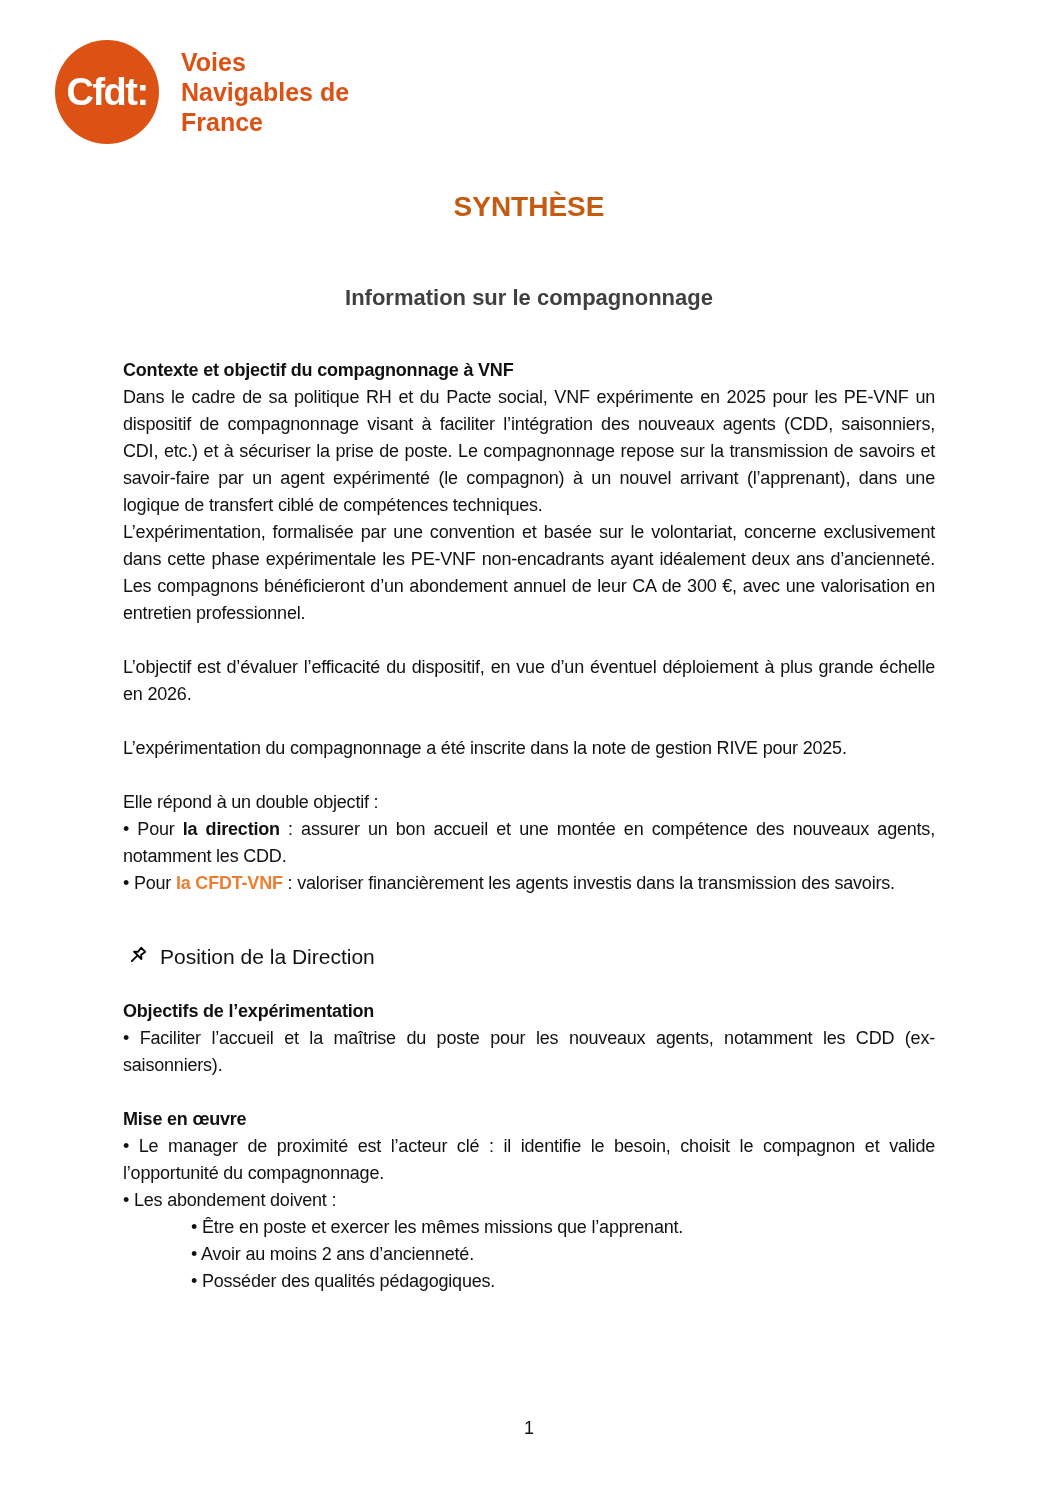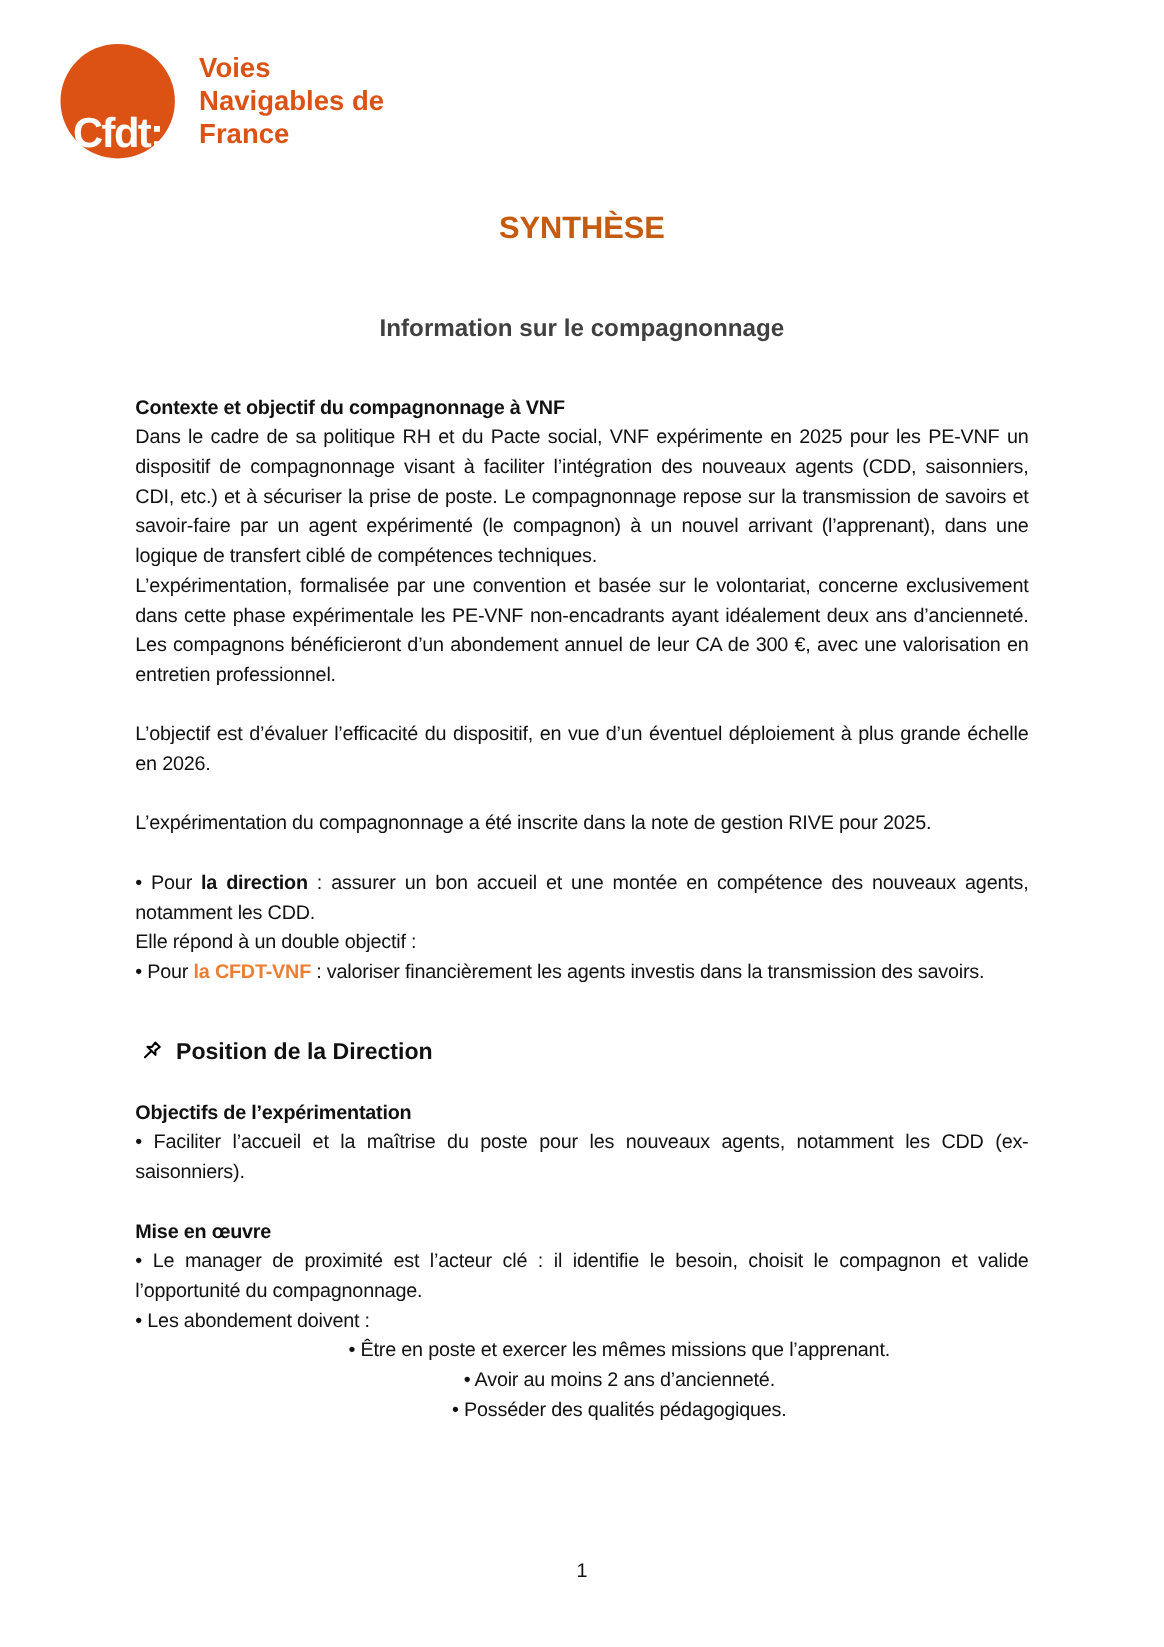--- a/index.html
+++ b/index.html
@@ -13,21 +13,21 @@
     color: #111;
     overflow: hidden;
   }
   .content { padding: 40px 123px 0 123px; }
 
   
   .logo-row { display: flex; align-items: center; margin-left: -68px; }
   .logo-circle {
     width: 104px; height: 104px; border-radius: 50%;
     background: var(--brand-orange, #DC5215);
-    display: flex; align-items: flex-end; justify-content: center;
+    display: flex; align-items: center; justify-content: center;
     flex: 0 0 auto;
   }
   .logo-circle span {
     color: #fff; font-weight: bold; font-size: 38px; letter-spacing: -1.5px;
   }
   .logo-orgname {
     margin-left: 22px;
     color: var(--brand-orange, #DC5215);
     font-weight: bold; font-size: 25px; line-height: 30px;
   }
@@ -42,28 +42,28 @@
     margin-top: 58px; text-align: center;
     font-weight: bold; font-size: 22px; color: #404040;
   }
 
   
   .doc-body { margin-top: 46px; font-size: 18px; line-height: 27px; letter-spacing: -0.2px; }
   .doc-body p { margin: 0; }
   p.justify { text-align: justify; }
   p.heading { font-weight: bold; }
   .spacer { height: 27px; }
-  .subbullet { padding-left: 68px; text-align: center; }
+  .subbullet { padding-left: 68px; }
   .bold { font-weight: bold; }
   .accent { color: var(--accent-orange, #ED7D31); font-weight: bold; }
 
   p.icon-heading {
     margin-top: 46px; margin-bottom: 28px;
     font-size: 21px; letter-spacing: 0;
-    display: flex; align-items: center; gap: 11px; font-weight: bold;
+    display: flex; align-items: center; gap: 11px;
   }
   .pin-icon { flex: 0 0 auto; }
 
   
   .footer {
     position: absolute; bottom: 58px; left: 0; width: 100%;
     text-align: center; font-size: 18px; color: #111;
   }
 </style>
 </head>
@@ -91,22 +91,22 @@
 
     <div class="doc-body">
         <p class="heading"><span>Contexte et objectif du compagnonnage à VNF</span></p>
         <p class="para justify"><span>Dans le cadre de sa politique RH et du Pacte social, VNF expérimente en 2025 pour les PE-VNF un dispositif de compagnonnage visant à faciliter l’intégration des nouveaux agents (CDD, saisonniers, CDI, etc.) et à sécuriser la prise de poste. Le compagnonnage repose sur la transmission de savoirs et savoir-faire par un agent expérimenté (le compagnon) à un nouvel arrivant (l’apprenant), dans une logique de transfert ciblé de compétences techniques.</span></p>
         <p class="para justify"><span>L’expérimentation, formalisée par une convention et basée sur le volontariat, concerne exclusivement dans cette phase expérimentale les PE-VNF non-encadrants ayant idéalement deux ans d’ancienneté. Les compagnons bénéficieront d’un abondement annuel de leur CA de 300 €, avec une valorisation en entretien professionnel.</span></p>
         <div class="spacer"></div>
         <p class="para justify"><span>L’objectif est d’évaluer l’efficacité du dispositif, en vue d’un éventuel déploiement à plus grande échelle en 2026.</span></p>
         <div class="spacer"></div>
         <p class="para"><span>L’expérimentation du compagnonnage a été inscrite dans la note de gestion RIVE pour 2025.</span></p>
         <div class="spacer"></div>
+        <p class="para"><span>Elle répond à un double objectif :</span></p>
         <p class="para justify"><span>• Pour </span><span class="bold">la direction</span><span> : assurer un bon accueil et une montée en compétence des nouveaux agents, notamment les CDD.</span></p>
-        <p class="para"><span>Elle répond à un double objectif :</span></p>
         <p class="para justify"><span>• Pour </span><span class="bold accent">la CFDT-VNF</span><span> : valoriser financièrement les agents investis dans la transmission des savoirs.</span></p>
         <p class="icon-heading">
   <svg class="pin-icon" width="26" height="26" viewBox="0 0 24 24">
     <g transform="rotate(45 12 12)" fill="none" stroke="#000" stroke-width="1.7" stroke-linejoin="round" stroke-linecap="round">
       <path d="M9.3 2.6 h5.4 l-0.7 4.6 2.8 2.6 h-9.6 l2.8 -2.6 z"></path>
       <line x1="12" y1="9.9" x2="12" y2="17.5"></line>
     </g>
   </svg>
 <span>Position de la Direction</span>
         </p>

